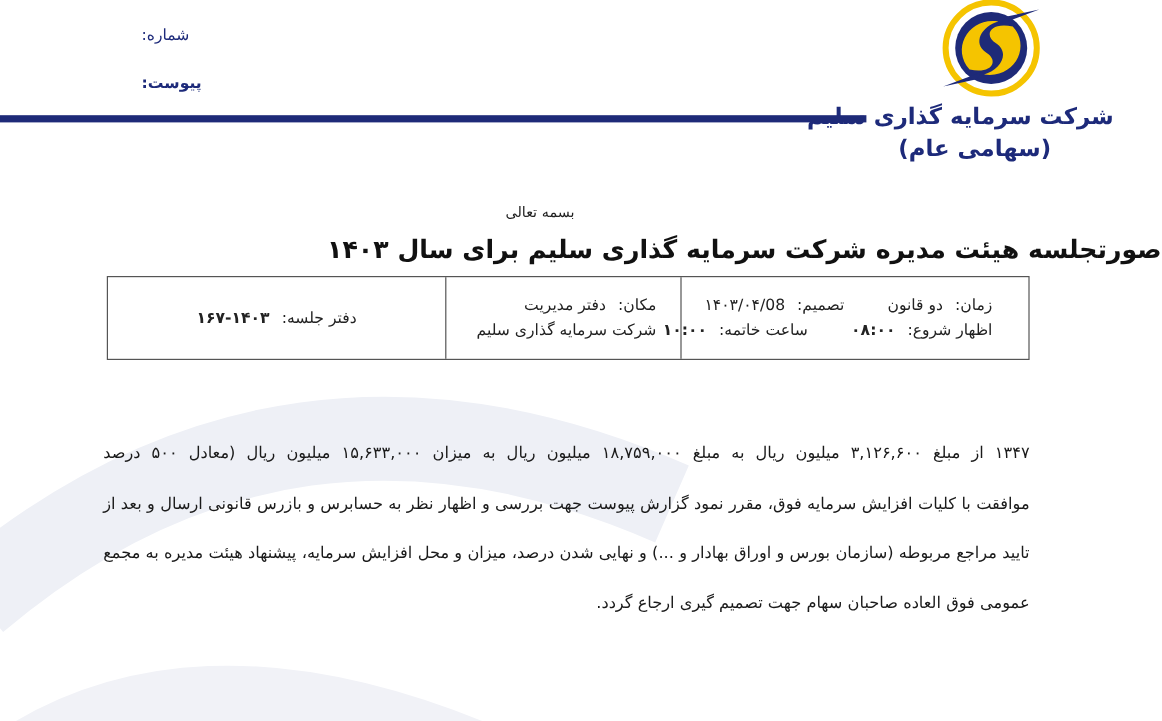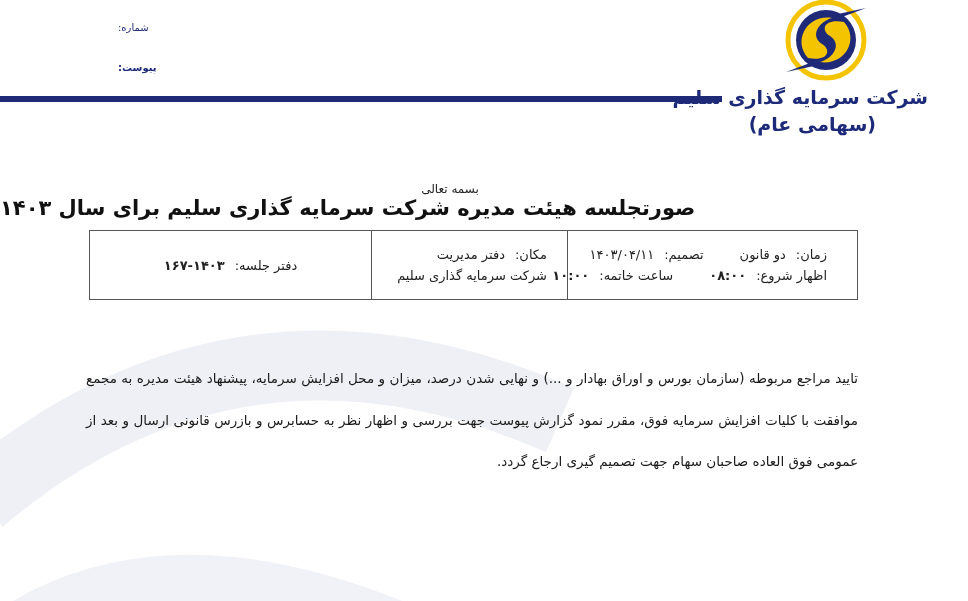--- a/index.html
+++ b/index.html
@@ -24,31 +24,31 @@
       position: absolute; right: 92px; top: 111px;
       direction: rtl; font-size: 19px; font-weight: bold; color: #1d2a7a;
       line-height: 26px;
       text-align: right;
     }
     .header-rule {
       position: absolute; left: 0; top: 96px; width: 722px; height: 6px;
       background: #1e2a78;
     }
     .meta-label {
-      position: absolute; direction: rtl; font-size: 10px; color: #1d2a7a;
+      position: absolute; direction: rtl; font-size: 13px; color: #1d2a7a;
     }
     .meta-number { left: 118px; top: 22px; }
     .meta-attachment { left: 118px; top: 62px; font-weight: bold; }
     .bismillah {
       position: absolute; left: 0; width: 900px; top: 170px;
-      text-align: center; direction: rtl; font-size: 12px; color: #222; margin-top: 12px;
+      text-align: center; direction: rtl; font-size: 12px; color: #222;
     }
     .doc-title {
       position: absolute; left: 0; width: 968px; top: 196px;
-      text-align: left; direction: rtl;
+      text-align: right; direction: rtl;
       font-size: 21px; font-weight: bold; color: #111;
     }
     .info-table {
       position: absolute; left: 89px; top: 230px; width: 769px; height: 70px;
       border: 1px solid #555; display: flex; flex-direction: row-reverse;
       box-sizing: border-box;
     }
     .cell { border-left: 1px solid #555; box-sizing: border-box; direction: rtl;
       font-size: 13px; color: #222; display: flex; flex-direction: column; justify-content: center; }
     .cell:last-child { border-left: none; }
@@ -92,21 +92,21 @@
 
 <div class="bismillah">بسمه تعالی</div>
 <div class="doc-title">صورتجلسه هیئت مدیره شرکت سرمایه گذاری سلیم برای سال ۱۴۰۳</div>
 
 <div class="info-table">
   <div class="cell cell-time">
     <div class="row">
       <span>زمان:</span>
       <span>دو قانون</span>
       <span class="gap">تصمیم:</span>
-      <span>۱۴۰۳/۰۴/۱۱</span>
+      <span>۱۴۰۳/۰۴/08</span>
     </div>
     <div class="row">
       <span>اظهار شروع:</span>
       <span class="bold">۰۸:۰۰</span>
       <span class="gap">ساعت خاتمه:</span>
       <span class="bold">۱۰:۰۰</span>
     </div>
   </div>
   <div class="cell cell-place">
     <div class="row">
@@ -119,16 +119,17 @@
   </div>
   <div class="cell cell-session">
     <div class="row">
       <span>دفتر جلسه:</span>
       <span class="bold">۱۶۷-۱۴۰۳</span>
     </div>
   </div>
 </div>
 
 <div class="body-text">
+  <span class="body-line">۱۳۴۷ از مبلغ ۳,۱۲۶,۶۰۰ میلیون ریال به مبلغ ۱۸,۷۵۹,۰۰۰ میلیون ریال به میزان ۱۵,۶۳۳,۰۰۰ میلیون ریال (معادل ۵۰۰ درصد</span>
+  <span class="body-line">موافقت با کلیات افزایش سرمایه فوق، مقرر نمود گزارش پیوست جهت بررسی و اظهار نظر به حسابرس و بازرس قانونی ارسال و بعد از</span>
   <span class="body-line">تایید مراجع مربوطه (سازمان بورس و اوراق بهادار و ...) و نهایی شدن درصد، میزان و محل افزایش سرمایه، پیشنهاد هیئت مدیره به مجمع</span>
-  <span class="body-line">موافقت با کلیات افزایش سرمایه فوق، مقرر نمود گزارش پیوست جهت بررسی و اظهار نظر به حسابرس و بازرس قانونی ارسال و بعد از</span>
   <span class="body-line last">عمومی فوق العاده صاحبان سهام جهت تصمیم گیری ارجاع گردد.</span>
 </div>
 
 </body></html>

